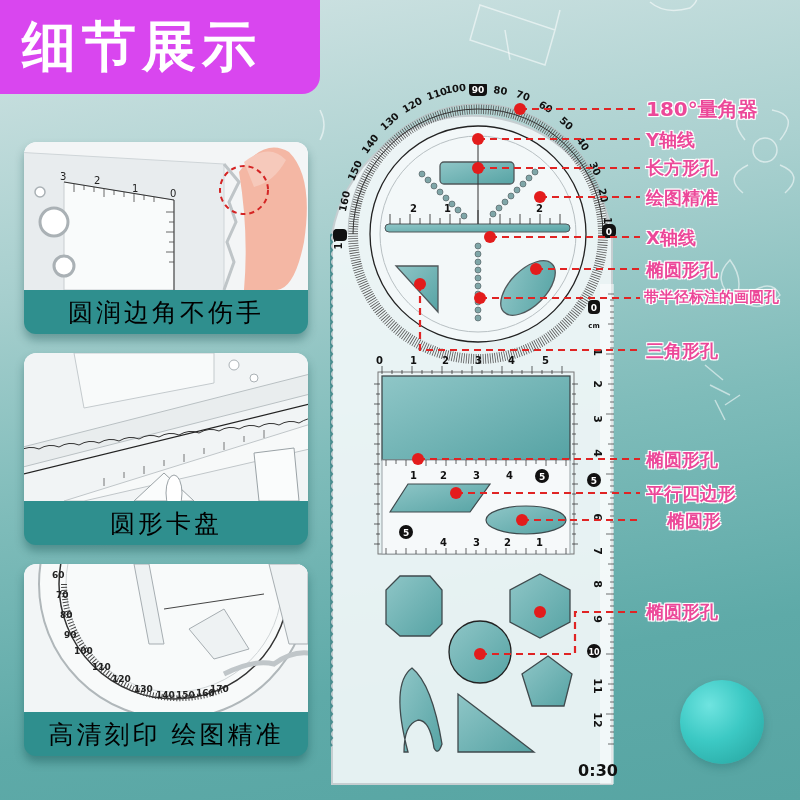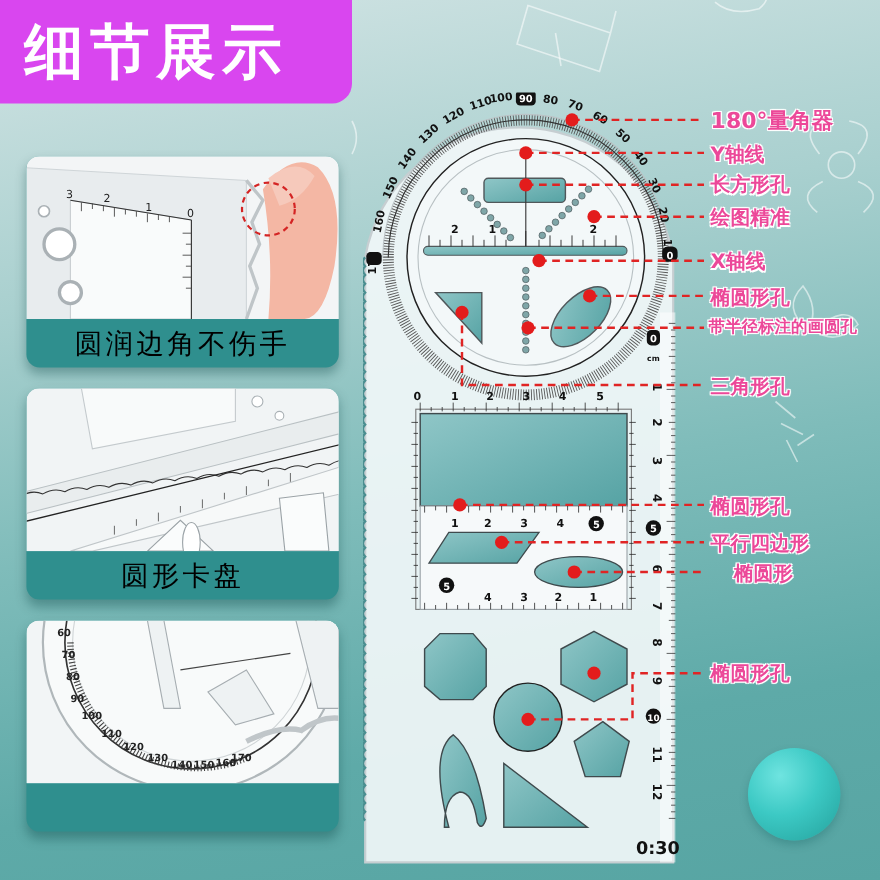--- a/index.html
+++ b/index.html
@@ -174,20 +174,21 @@
           <text x="172" y="132">160</text>
           <text x="186" y="128">170</text>
       </g>
       <polygon points="110,0 125,0 140,80 125,80" fill="#eef2f3" stroke="#a6adb1"></polygon>
       <polygon points="165,65 200,45 225,85 190,95" fill="#eef2f3" stroke="#a6adb1"></polygon>
       <line x1="140" y1="45" x2="240" y2="30" stroke="#444" stroke-width="1"></line>
       <path d="M200 110 Q230 95 250 100 Q270 85 290 90" fill="none" stroke="#c0c6c9" stroke-width="5"></path>
       <polygon points="245,0 284,0 284,80 265,80" fill="#eef2f3" stroke="#a6adb1"></polygon>
     </svg>
   </div>
+  <div class="card-caption">高清刻印 绘图精准</div>
 </div>
 
 <div class="ruler-wrap">
   <svg class="ruler-svg" width="290" height="716">
     <defs>
       <linearGradient id="hole" x1="0" y1="0" x2="1" y2="1">
         <stop offset="0" stop-color="#8fc6c7"></stop>
         <stop offset="1" stop-color="#56a3a4"></stop>
       </linearGradient>
     </defs>

